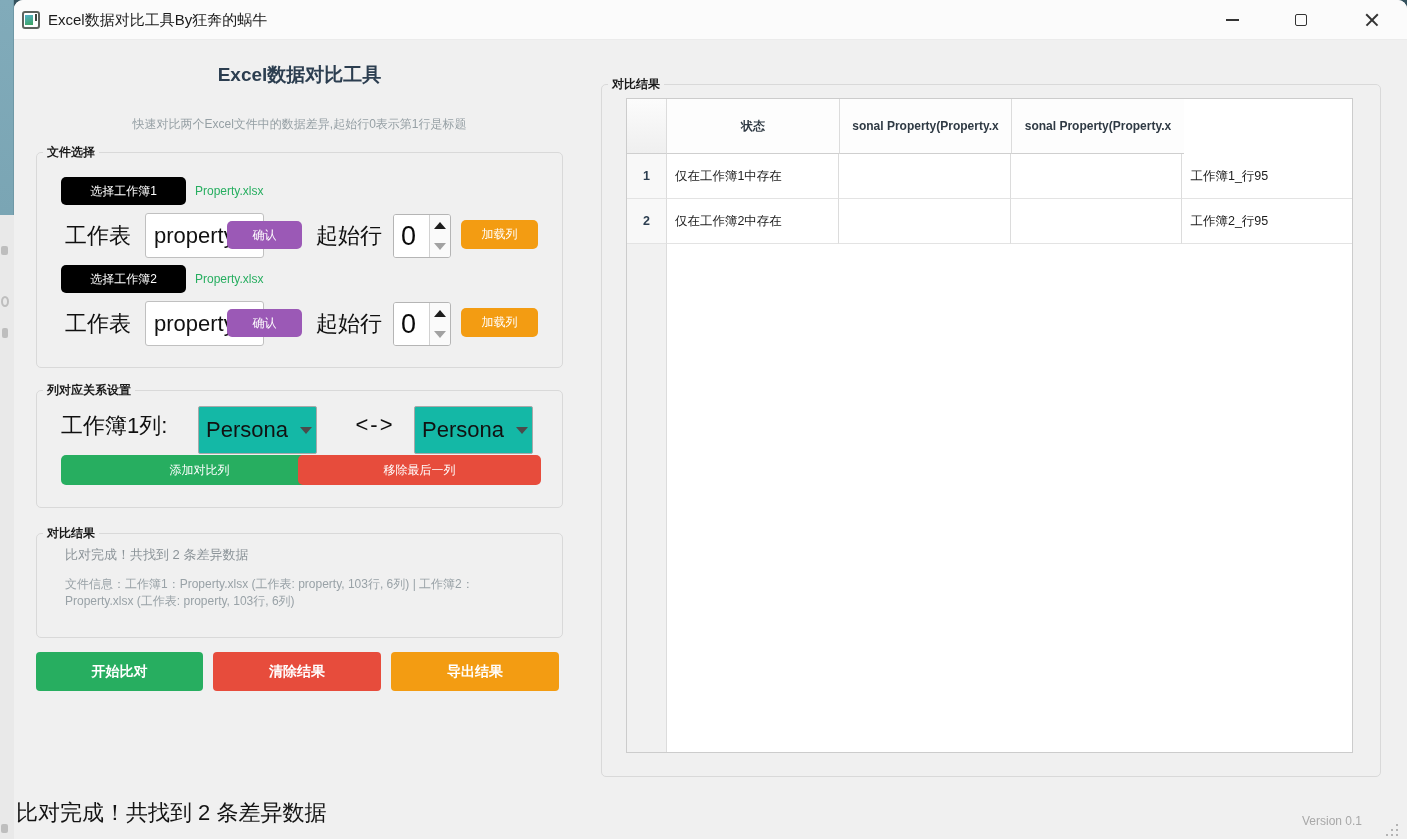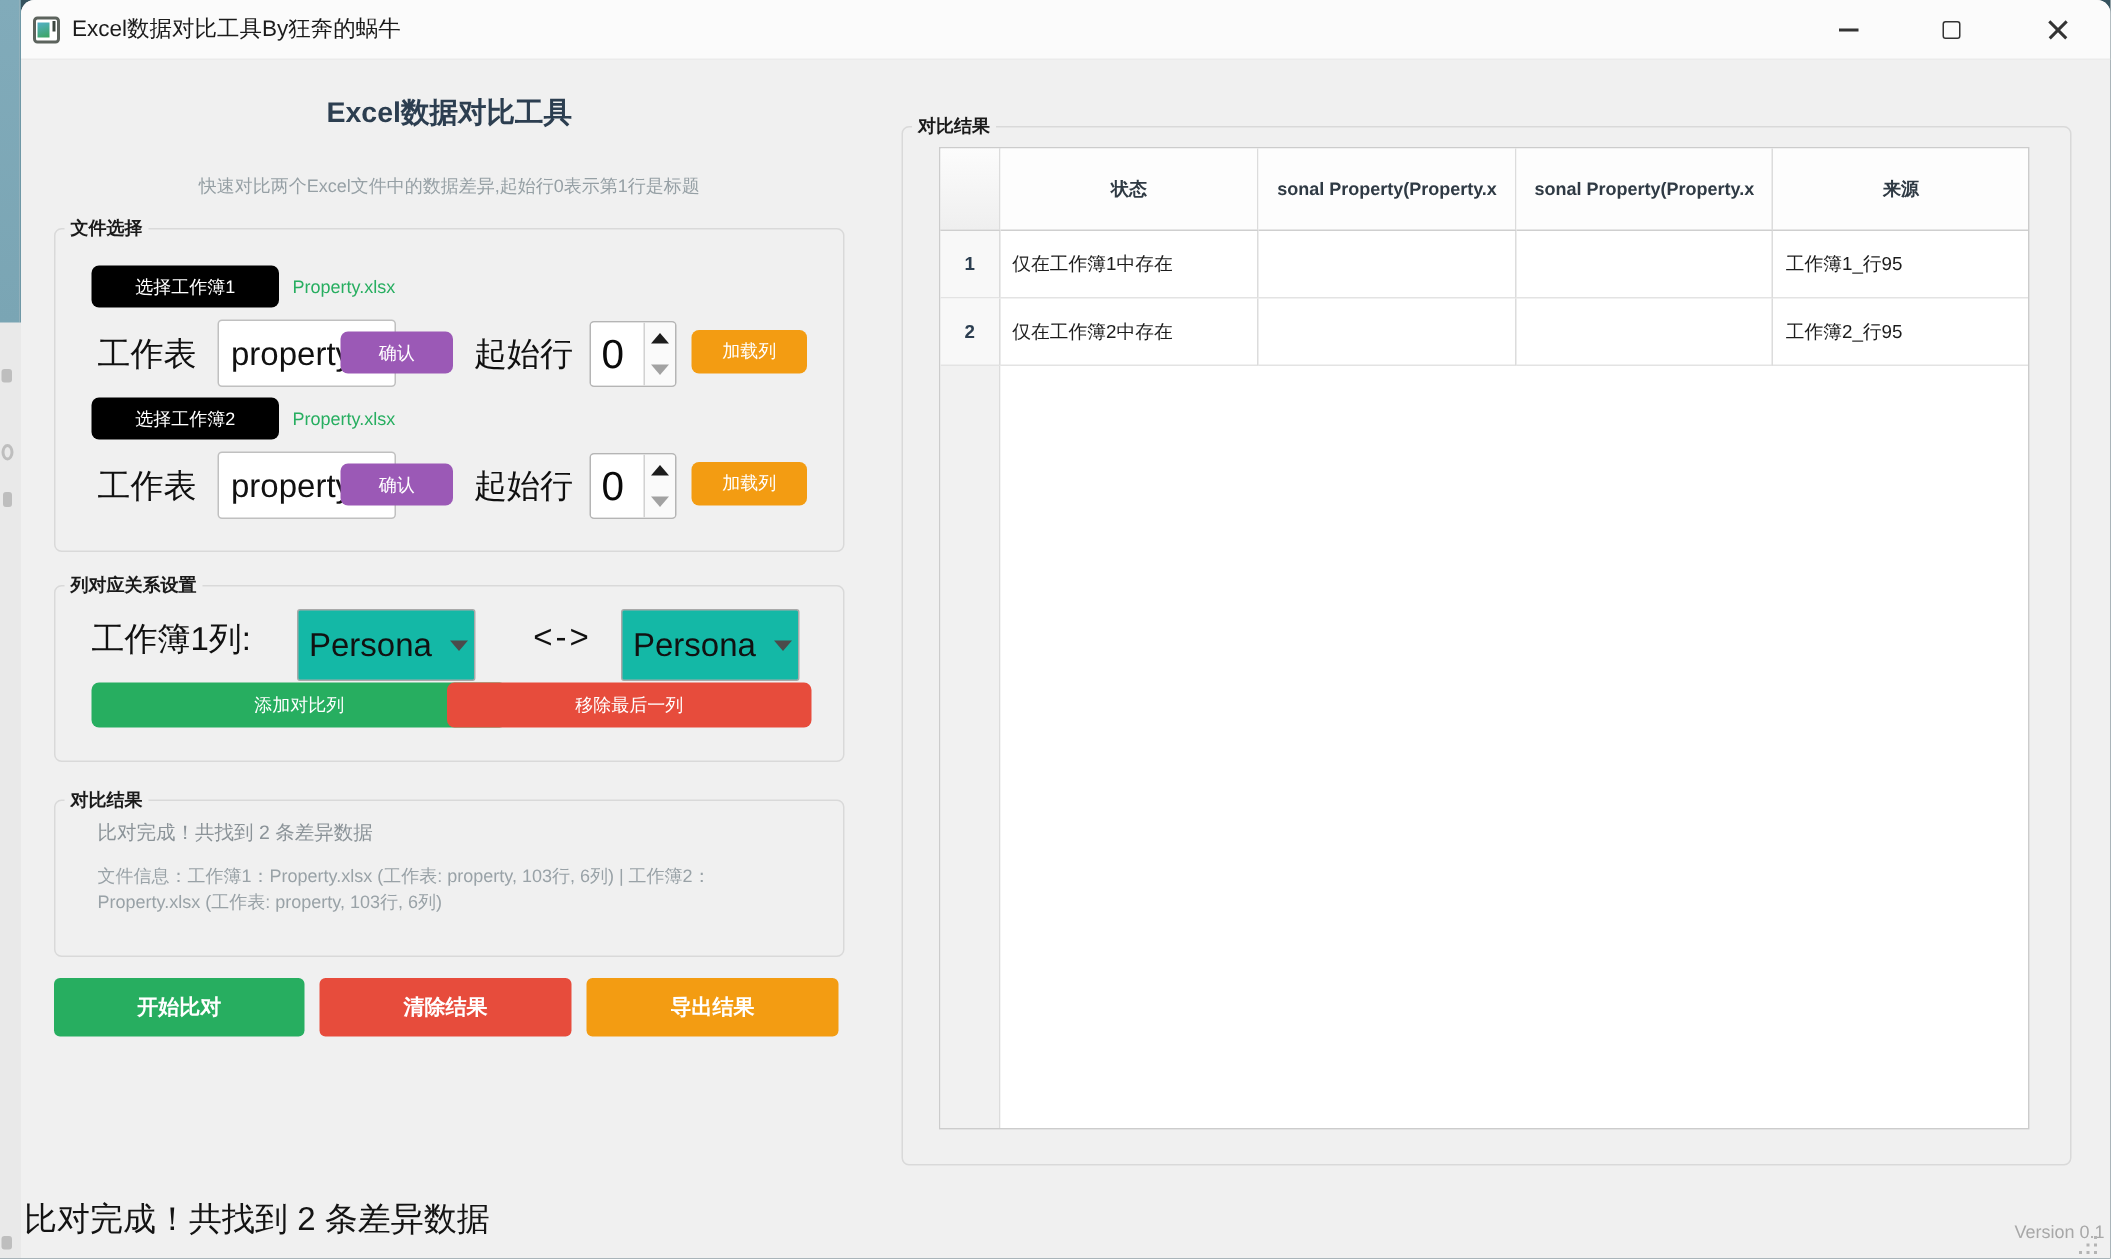--- a/index.html
+++ b/index.html
@@ -86,21 +86,21 @@
                  justify-content:center; font-size:12px; font-weight:bold; color:#2f3a44; }
   .thead .cell.corner { background:linear-gradient(180deg,#fcfcfc,#efefef); }
   .tbody .cell { height:45px; border-bottom:1px solid #e3e3e3; font-size:12.5px; color:#1c1c1c; padding:0 8px; }
   .tbody .cell.num { background:#f8f8f8; justify-content:center; font-weight:bold; color:#2c3e50; padding:0; }
   .c0 { width:40px; } .c1 { width:173px; } .c2 { width:172px; } .c3 { width:172px; } .c4 { width:170px; }
   .tfill { flex:1; display:flex; }
   .tfill .numfill { width:40px; background:#f1f1f1; border-right:1px solid #dcdcdc; }
   .tfill .restfill { flex:1; background:#fff; }
 
   .sb-msg { position:absolute; left:2px; top:798px; font-size:22px; color:#141414; }
-  .sb-version { position:absolute; left:1288px; top:814px; font-size:12px; color:#a8a8a8;margin-left:41px; }
+  .sb-version { position:absolute; left:1288px; top:814px; font-size:12px; color:#a8a8a8; }
   .grip { position:absolute; left:1372px; top:824px; width:12px; height:12px; }
   .grip i { position:absolute; width:2px; height:2px; background:#b4b4b4; display:block; }
 </style>
 </head>
 <body>
 
 <div class="bg-strip">
   <div class="teal"></div>
   <div class="bg-mark" style="left:1px; top:246px; width:7px; height:9px;"></div>
   <div class="bg-mark" style="left:1px; top:296px; width:8px; height:11px; border-radius:50%; background:none; border:2px solid #9a9a9a;"></div>
@@ -205,21 +205,20 @@
 
   <div class="gbox" style="left:587px; top:84px; width:780px; height:693px;">
     <div class="gbox-title">对比结果</div>
 
     <div class="tablewrap">
       <div class="trow thead">
         <div class="cell c0 corner"></div>
         <div class="cell c1">状态</div>
         <div class="cell c2">sonal Property(Property.x</div>
         <div class="cell c3">sonal Property(Property.x</div>
-        <div class="cell c4">来源</div>
       </div>
 
       <div class="trow tbody">
         <div class="cell c0 num">1</div>
         <div class="cell c1">仅在工作簿1中存在</div>
         <div class="cell c2"></div>
         <div class="cell c3"></div>
         <div class="cell c4">工作簿1_行95</div>
       </div>
 

